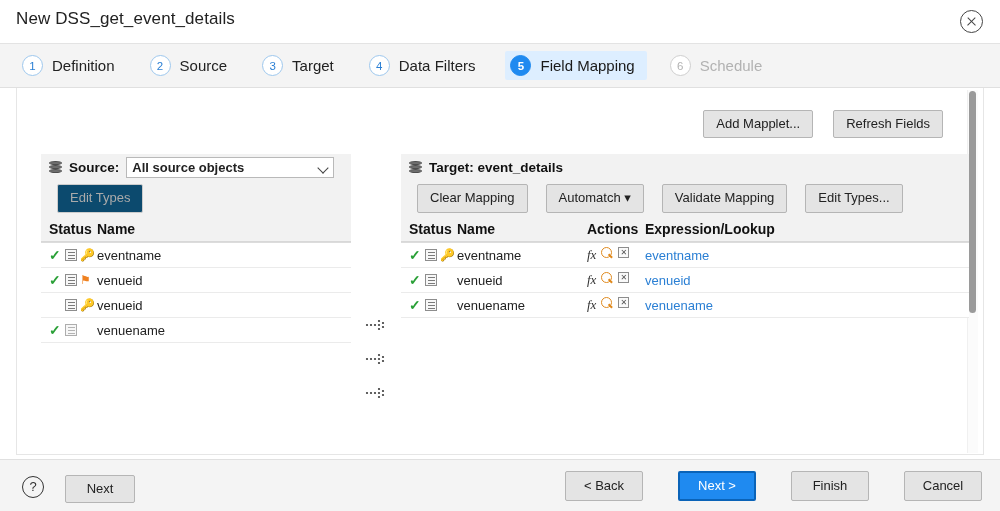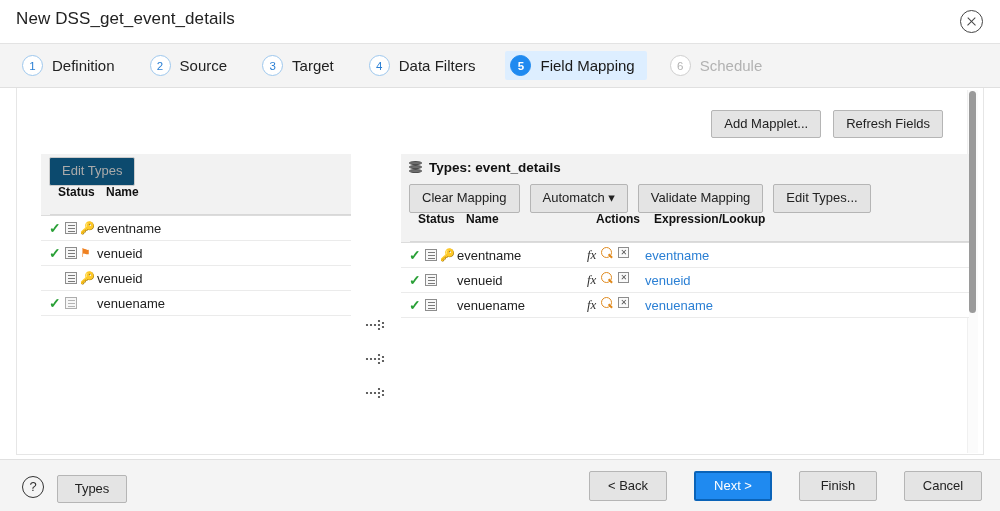--- a/index.html
+++ b/index.html
@@ -72,42 +72,41 @@
     position: absolute; right: 7px; top: 3px; width: 7px; height: 222px;
     background: #9a9a9a; border-radius: 4px; cursor: pointer;
   }
 
   
   .topbtns { position: absolute; right: 40px; top: 22px; display: flex; gap: 12px; }
 
   .btn {
     background: #e4e4e4; border: 1px solid #b5b5b5; border-radius: 2px;
     font-family: "Liberation Sans", sans-serif; font-size: 13px; color: #222;
-    padding: 5px 12px; cursor: pointer; line-height: 1.25;
+    padding: 5px 12px; cursor: pointer; line-height: 1.25; margin-left: 8px;
   }
   .btn.disabled { color: #aaa; border-color: #cccccc; background: #0c4a6e; cursor: default; }
   .btn.primary { background: #1f8af0; border: 2px solid #0a63b8; color: #ffffff; }
 
   
   .panel { position: absolute; }
   .panel-head {
     background: #f2f2f2; border-bottom: 1px solid #dcdcdc;
   }
   .panel-title {
     display: flex; align-items: center; gap: 7px;
     height: 27px; padding: 0 8px; font-size: 13.5px; font-weight: bold; color: #111;
   }
   .panel-toolbar {
     display: flex; align-items: center; gap: 10px; height: 35px; padding: 0 8px;
   }
   .colhead {
-    display: flex; align-items: flex-end; height: 26px; padding: 0 0 15px 0;
-    font-size: 12px; font-weight: bold; color: #111; border-bottom: 1px solid #d8d8d8;
+    display: flex; align-items: flex-end; height: 26px; padding: 0 0 4px 0;
+    font-size: 14px; font-weight: bold; color: #111; border-bottom: 1px solid #d8d8d8;
     background: #f2f2f2;
-    margin-left: 9px;
   }
   .rows { background: #ffffff; }
   .row {
     display: flex; align-items: center; height: 25px;
     border-bottom: 1px solid #ebebeb; font-size: 13px; color: #222;
   }
   .cell-status { display: flex; align-items: center; gap: 3px; }
   .cell-actions { display: flex; align-items: flex-start; gap: 5px; }
 
   
@@ -245,20 +244,32 @@
     <div class="scrolltrack"></div>
     <div class="scrollthumb"></div>
 
     <div class="topbtns">
       <button class="btn">Add Mapplet...</button>
       <button class="btn">Refresh Fields</button>
     </div>
 
     <div class="panel" id="source-panel">
       <div class="panel-head">
+        <div class="panel-title">
+          <span class="db-icon">
+              <span></span>
+              <span></span>
+              <span></span>
+            </span>
+          <span>Source:</span>
+          <div class="select">
+            <span>All source objects</span>
+            <span class="chev"></span>
+          </div>
+        </div>
         <div class="panel-toolbar">
           <button class="btn disabled">Edit Types</button>
         </div>
         <div class="colhead">
           <div class="c-status">Status</div>
           <div class="c-name">Name</div>
         </div>
       </div>
       <div class="rows">
         <div class="row">
@@ -334,21 +345,21 @@
     </div>
 
     <div class="panel" id="target-panel">
       <div class="panel-head">
         <div class="panel-title">
           <span class="db-icon">
               <span></span>
               <span></span>
               <span></span>
             </span>
-          <span>Types: event_details</span>
+          <span>Target: event_details</span>
         </div>
         <div class="panel-toolbar">
           <button class="btn">Clear Mapping</button>
           <button class="btn">
             <span>Automatch</span>
             <span>▾</span>
           </button>
           <button class="btn">Validate Mapping</button>
           <button class="btn">Edit Types...</button>
         </div>
@@ -402,21 +413,21 @@
           </div>
           <div class="c-expr link">venuename</div>
         </div>
       </div>
     </div>
 
   </div>
 
   <div class="footer">
     <div class="help-icon">?</div>
-    <button class="btn save-btn">Types</button>
+    <button class="btn save-btn">Next</button>
     <div class="footer-right">
       <button class="btn">&lt; Back</button>
       <button class="btn primary">Next &gt;</button>
       <button class="btn">Finish</button>
       <button class="btn">Cancel</button>
     </div>
   </div>
 
 </div>
 

